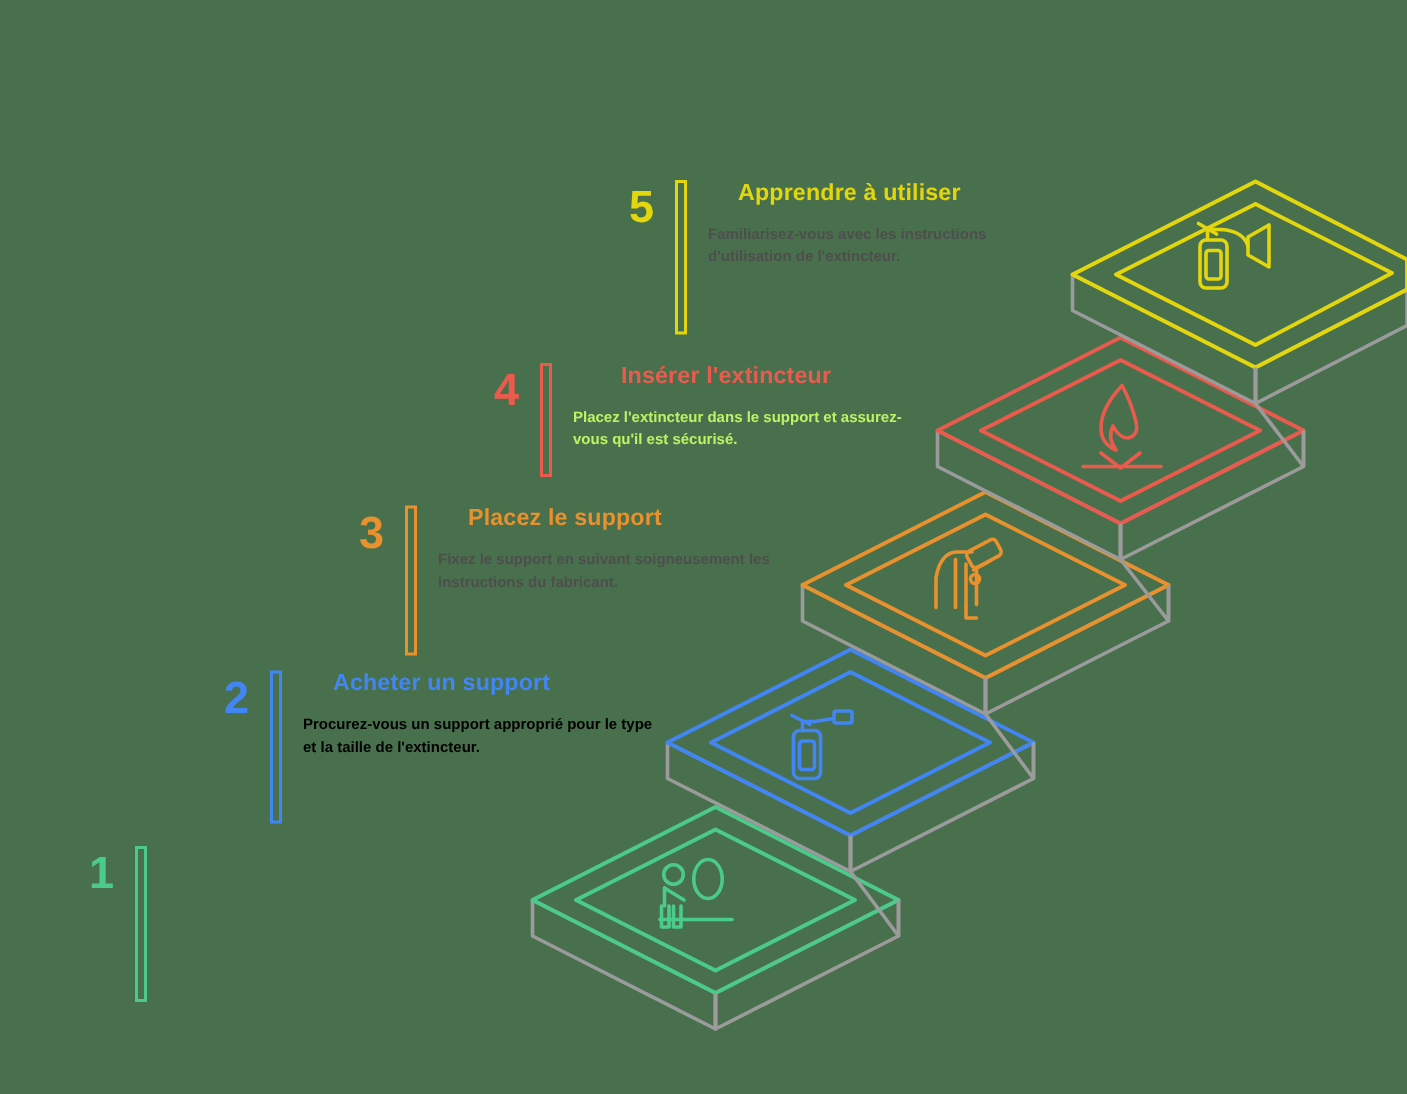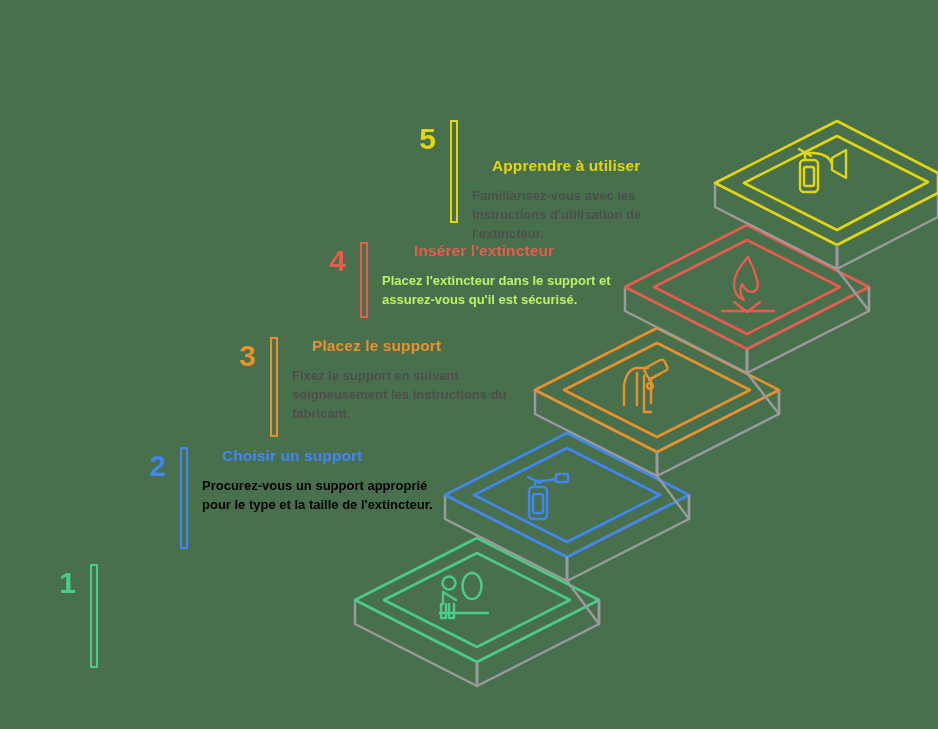--- a/index.html
+++ b/index.html
@@ -42,39 +42,39 @@
   }
   .step-body{flex:1 1 auto;}
   .step-title{
     font-size:15.5px;
     font-weight:bold;
     letter-spacing:.1px;
     margin:0 0 13px 0;
     line-height:1.1;
   }
   .step-desc{
-    font-size:13px;
+    font-size:10px;
     font-weight:bold;
     line-height:1.45;
     color:#4E4E4E;
     margin:0;
     max-width:250px;
   }
 
   
   #st1{left:34px;  top:564px; height:104px;}
   #st1 .step-title{margin-left:20px;}
   #st2{left:124px; top:447px; height:102px;}
   #st2 .step-title{margin-left:20px;}
   #st3{left:214px; top:337px; height:100px;}
   #st3 .step-title{margin-left:20px;}
   #st4{left:304px; top:242px; height:76px;}
   #st4 .step-title{margin-left:32px;}
   #st5{left:394px; top:120px; height:103px;}
-  #st5 .step-title{margin-left:20px;margin-top:37px;}
+  #st5 .step-title{margin-left:20px;}
 
   #st2 .step-desc,#st4 .step-desc{max-width:236px;}
   #st5 .step-desc{max-width:190px;}
   #st3 .step-desc{max-width:228px;}
 </style>
 </head>
 <body style="background: rgb(73, 112, 77);">
 
 <div id="stage">
 
@@ -178,21 +178,21 @@
 
   <div class="step-text" id="st1">
     <div class="step-num" style="color: rgb(74, 203, 139);">1</div>
     <div class="step-bar" style="color: rgb(74, 203, 139);"></div>
   </div>
 
   <div class="step-text" id="st2">
     <div class="step-num" style="color: rgb(66, 133, 244);">2</div>
     <div class="step-bar" style="color: rgb(66, 133, 244);"></div>
     <div class="step-body">
-      <div class="step-title" style="color: rgb(66, 133, 244);">Choisir un support</div>
+      <div class="step-title" style="color: rgb(66, 133, 244);">Acheter un support</div>
       <div class="step-desc" style="color: #000000;">Procurez-vous un support approprié pour le type et la taille de l'extincteur.</div>
     </div>
   </div>
 
   <div class="step-text" id="st3">
     <div class="step-num" style="color: rgb(232, 145, 45);">3</div>
     <div class="step-bar" style="color: rgb(232, 145, 45);"></div>
     <div class="step-body">
       <div class="step-title" style="color: rgb(232, 145, 45);">Placez le support</div>
       <div class="step-desc" style="color: rgb(78, 78, 78);">Fixez le support en suivant soigneusement les instructions du fabricant.</div>

